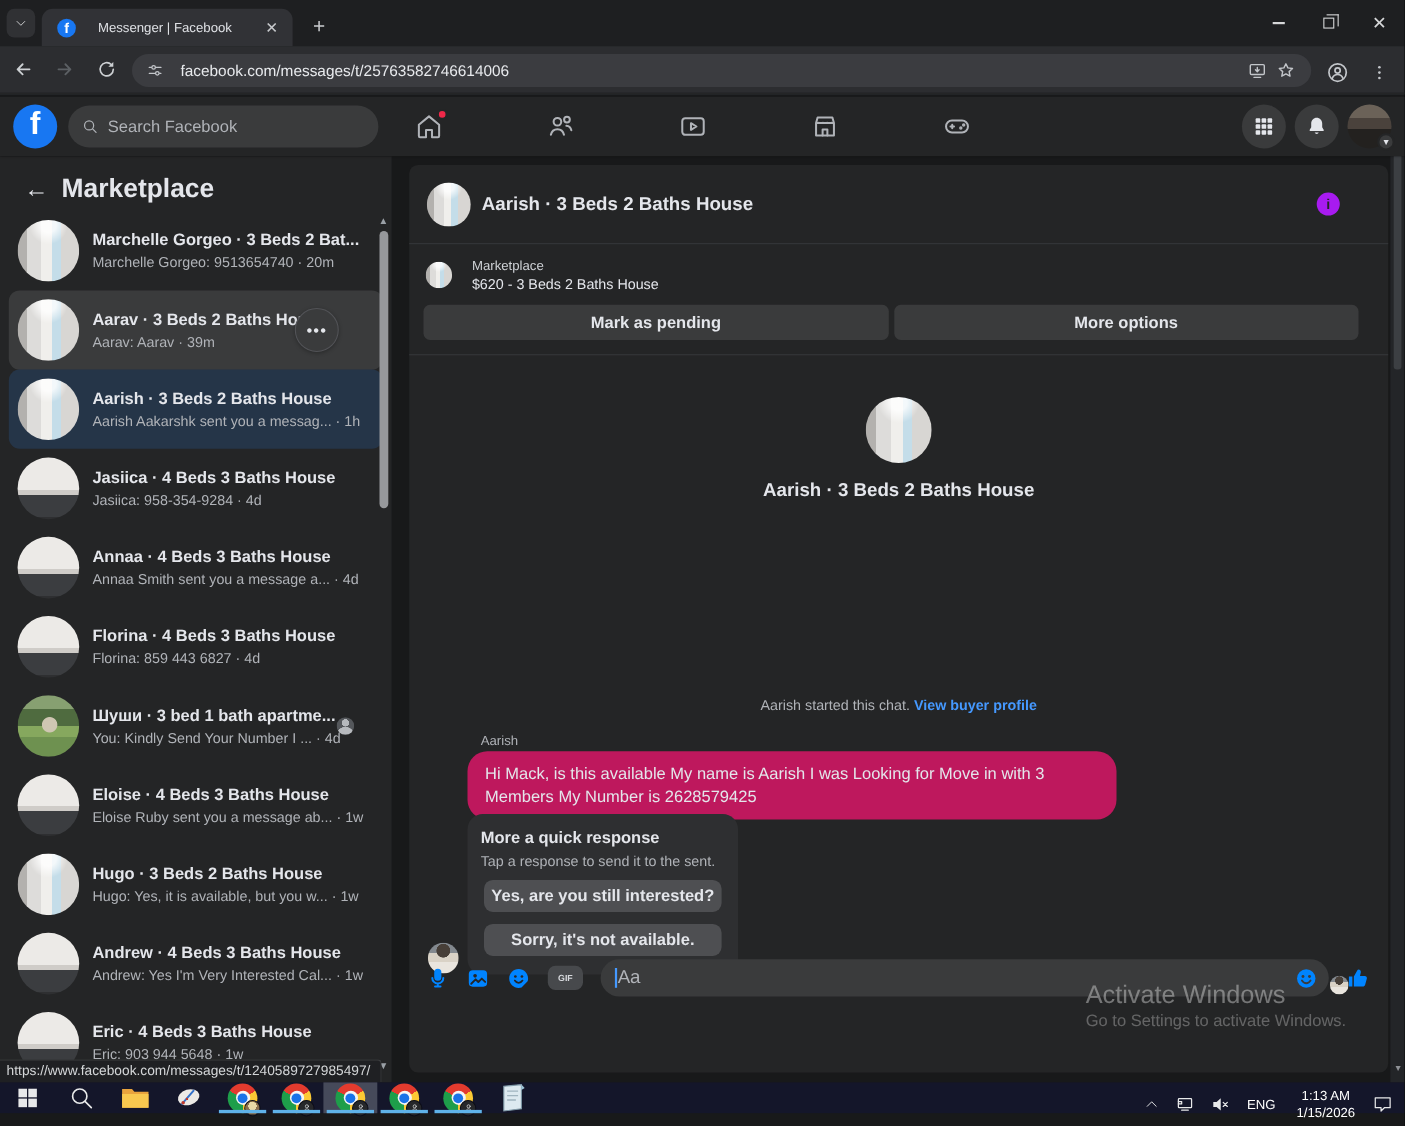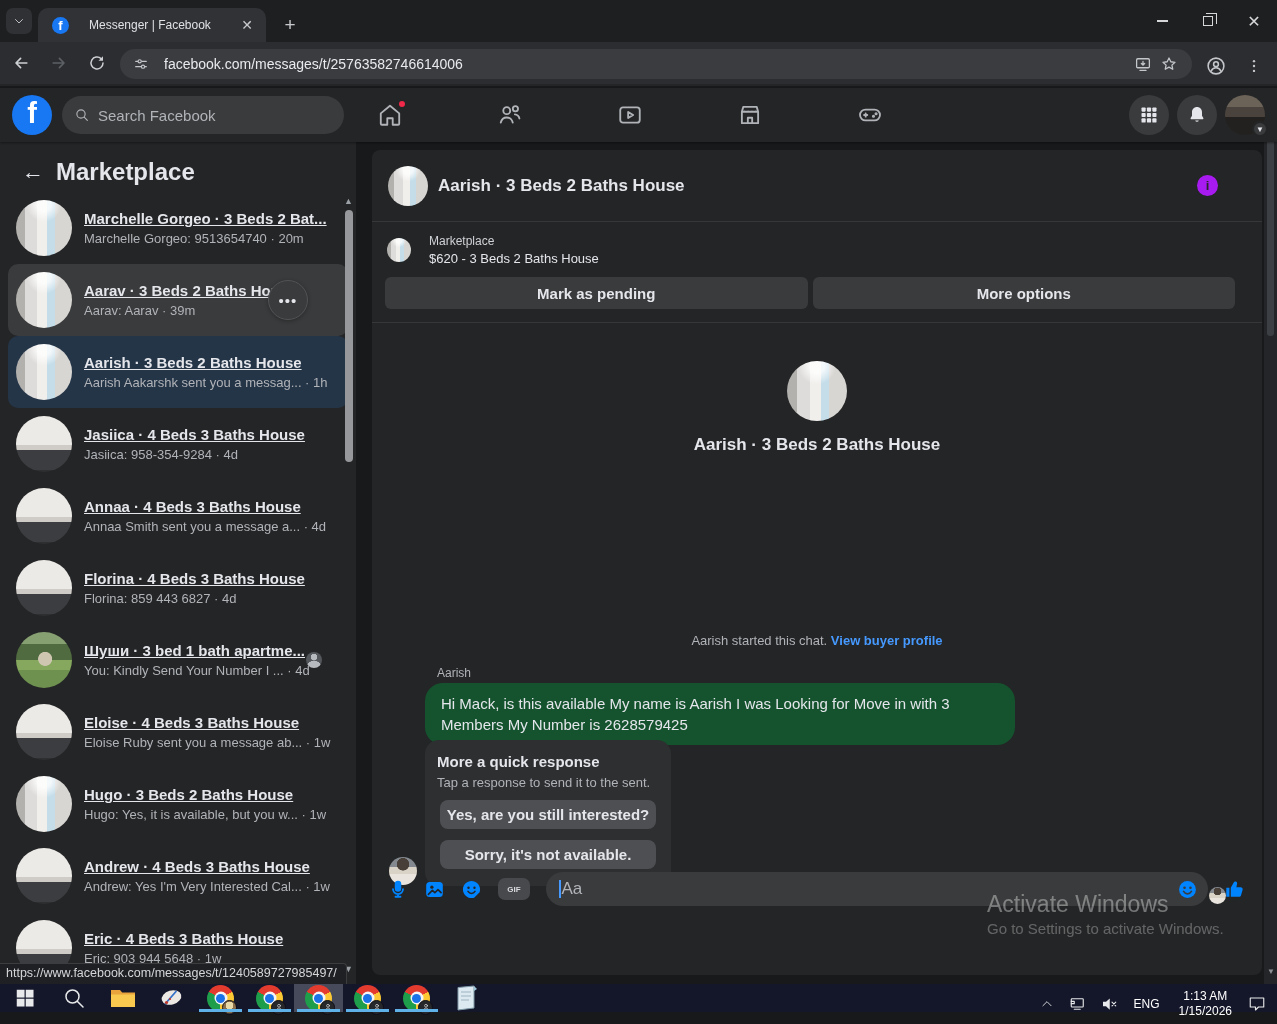--- a/index.html
+++ b/index.html
@@ -45,21 +45,21 @@
   
   .sidebar { position:absolute; left:0; top:142px; width:356px; height:842px; background:#242526; overflow:hidden; }
   .sidebar-head { display:flex; align-items:center; padding:16px 0 6px 22px; }
   .sidebar-back { color:#e4e6eb; font-size:22px; width:30px; }
   .sidebar-title { color:#e4e6eb; font-size:24px; font-weight:700; margin-left:4px; }
   .conv-row { position:relative; height:72px; margin:0 8px; border-radius:10px; display:flex; align-items:center; padding:0 8px; }
   .conv-row.hovered { background:#3a3b3c; }
   .conv-row.selected { background:rgba(45,136,255,.16); }
   .conv-avatar { width:56px; height:56px; border-radius:50%; flex:none; margin-right:12px; }
   .conv-texts { min-width:0; flex:1; }
-  .conv-name { display:block; color:#e4e6eb; font-size:15px; font-weight:700; white-space:nowrap; overflow:hidden;text-decoration:underline; }
+  .conv-name { display:block; color:#e4e6eb; font-size:15px; font-weight:700; white-space:nowrap; overflow:hidden; }
   .conv-preview { display:block; color:#b0b3b8; font-size:13px; margin-top:4px; white-space:nowrap; overflow:hidden; }
   .conv-menu { position:absolute; right:40px; top:16px; width:40px; height:40px; border-radius:50%; background:#3a3b3c; border:1px solid #525357; color:#e4e6eb; display:flex; align-items:center; justify-content:center; font-size:15px; letter-spacing:1px; box-shadow:0 1px 4px rgba(0,0,0,.3); }
   .seen-badge { position:absolute; right:26px; top:28px; width:16px; height:16px; border-radius:50%; background:radial-gradient(circle at 50% 32%, #b6b9bd 0 24%, transparent 26%), radial-gradient(circle at 50% 105%, #b6b9bd 0 42%, transparent 44%), #54575b; }
 
   .av-bathroom { background:radial-gradient(circle at 50% 8%, rgba(255,255,255,.8) 0 12%, transparent 30%), linear-gradient(90deg,#b3b1ae 0 16%,#dddcda 16% 38%,#f0efec 38% 56%,#c4dde9 56% 70%,#d8d6d3 70% 100%); }
   .av-kitchen { background:linear-gradient(180deg,#eceae7 0 52%,#cfccc8 52% 60%,#3b3d40 60% 96%,#2e2f31 96%); }
   .av-yard { background:radial-gradient(circle at 52% 48%, #cfc6b2 0 16%, transparent 18%), linear-gradient(180deg,#87a071 0 22%,#4f6b3f 22% 50%,#86a85e 50% 68%,#6e9150 68%); }
   .av-person { background:radial-gradient(circle at 50% 26%, #473f38 0 24%, transparent 26%), linear-gradient(180deg,#83898f 0 34%,#d9d2c6 34% 62%,#e9e5de 62%); }
 
   .sb-scroll-up { position:absolute; right:3px; top:54px; color:#9aa0a6; font-size:9px; }
@@ -79,21 +79,21 @@
   .mp-buttons { display:flex; gap:5px; padding:11px 27px 0 13px; }
   .mp-btn { flex:1; height:32px; border-radius:6px; background:#3a3b3c; color:#e4e6eb; font-size:15px; font-weight:700; display:flex; align-items:center; justify-content:center; }
   .chat-divider { height:1px; background:#35373a; margin-top:13px; }
   .chat-body { position:relative; height:597px; }
   .chat-intro { position:absolute; left:0; top:38px; width:100%; text-align:center; }
   .chat-intro-avatar { width:60px; height:60px; border-radius:50%; display:inline-block; }
   .chat-intro-title { color:#e4e6eb; font-size:17px; font-weight:700; margin-top:10px; }
   .chat-started { position:absolute; left:0; top:310px; width:100%; text-align:center; color:#b0b3b8; font-size:13px; }
   .chat-started a { color:#4599ff; font-weight:600; text-decoration:none; }
   .msg-sender { position:absolute; left:65px; top:343px; color:#b0b3b8; font-size:12px; }
-  .msg-bubble { position:absolute; left:53px; top:360px; max-width:590px; background:#14532d; border-radius:18px; padding:10px 16px; color:#e4e6eb; font-size:15px; line-height:21px; }
+  .msg-bubble { position:absolute; left:53px; top:360px; max-width:590px; background:#be185d; border-radius:18px; padding:10px 16px; color:#e4e6eb; font-size:15px; line-height:21px; }
   .qr-panel { position:absolute; left:53px; top:417px; width:246px; height:146px; background:#2e2f31; border-radius:14px; padding:13px 12px; }
   .qr-title { color:#e4e6eb; font-size:15px; font-weight:700; }
   .qr-subtitle { color:#b0b3b8; font-size:13px; margin-top:5px; }
   .qr-btn { width:216px; height:29px; margin:10px auto 0; background:#4e4f52; border-radius:8px; color:#e4e6eb; font-size:15px; font-weight:700; display:flex; align-items:center; justify-content:center; }
   .qr-btn + .qr-btn { margin-top:11px; }
   .msg-avatar { position:absolute; left:17px; top:534px; width:28px; height:28px; border-radius:50%; }
   .seen-mini { position:absolute; left:837px; top:564px; width:17px; height:17px; border-radius:50%; }
   .composer { position:absolute; left:0; bottom:14px; width:100%; display:flex; align-items:center; padding:0 16px; gap:16px; }
   .composer-field { flex:1; height:34px; border-radius:17px; background:#3a3b3c; display:flex; align-items:center; padding:0 10px 0 13px; }
   .caret { width:1.5px; height:18px; background:#4599ff; margin-right:1px; }

